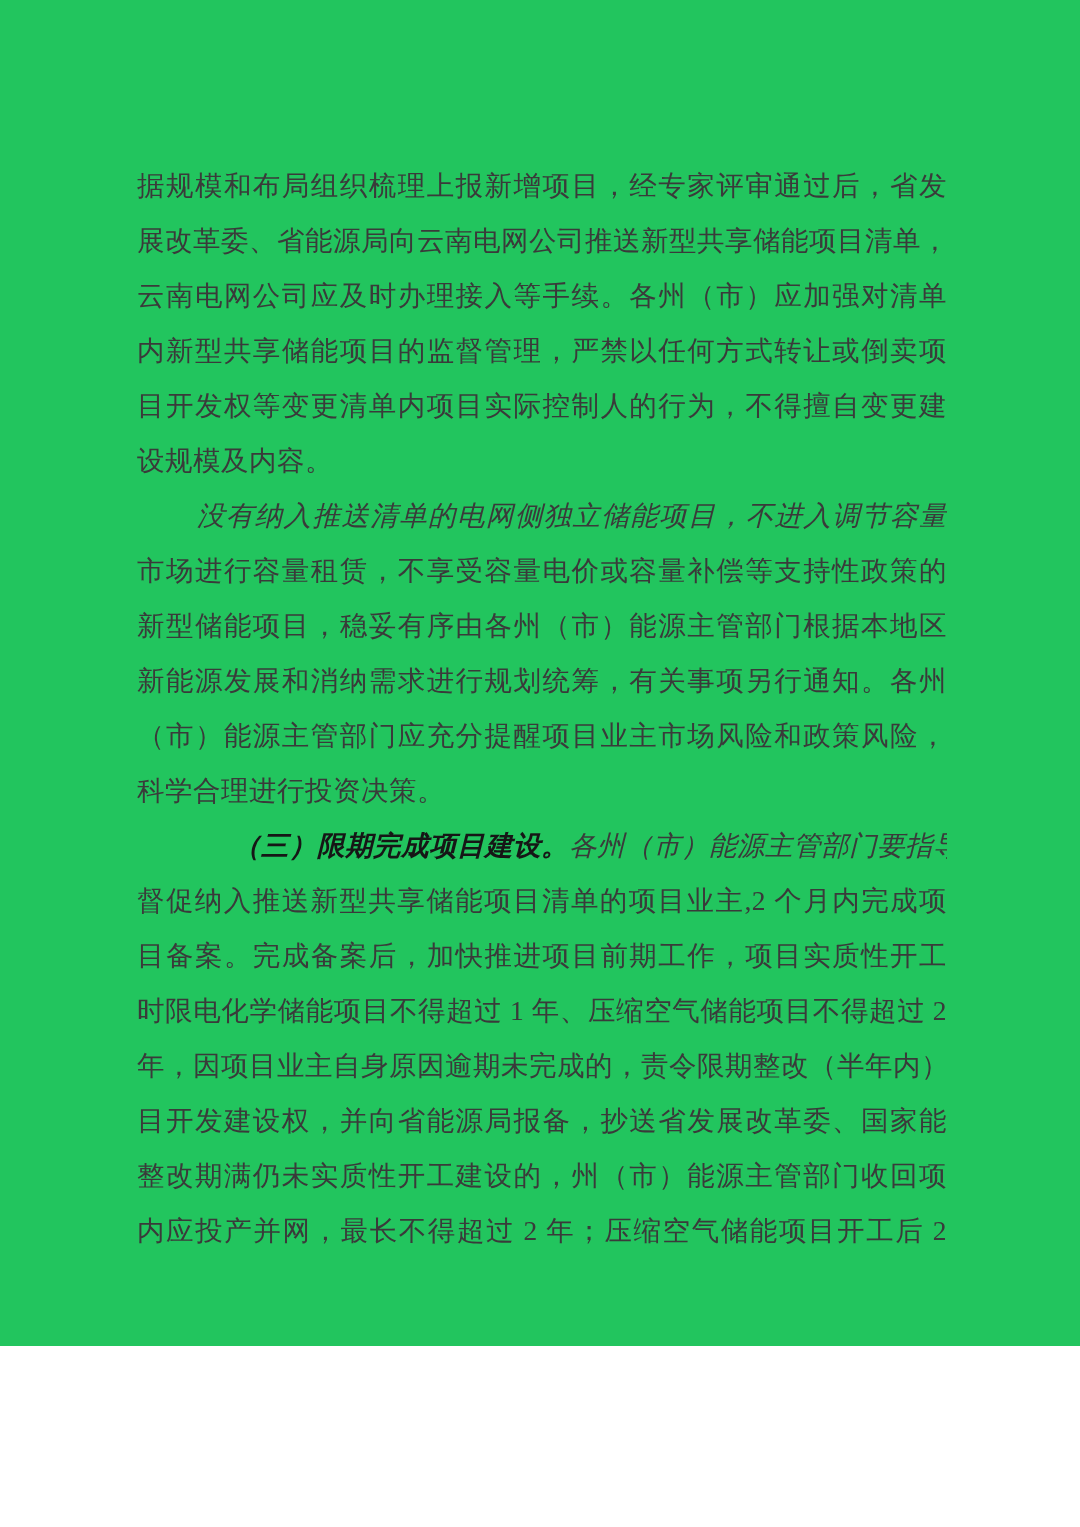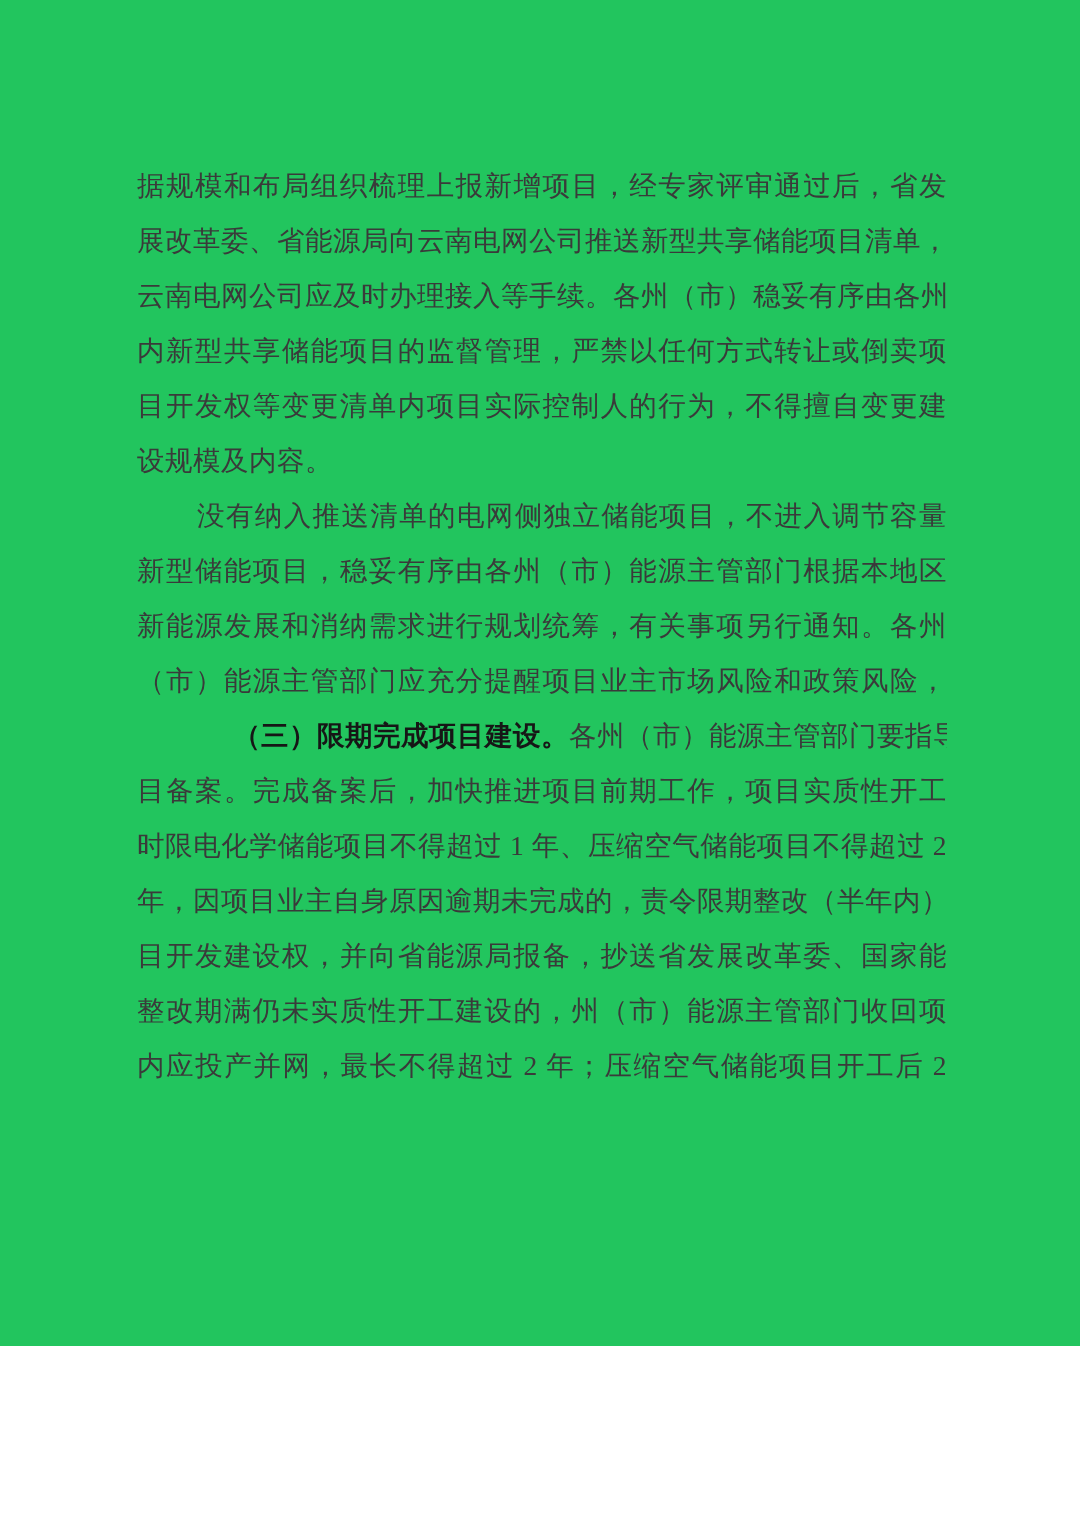--- a/index.html
+++ b/index.html
@@ -30,20 +30,21 @@
     text-align-last: justify;
     letter-spacing: 0.5px;
     overflow: hidden;
     white-space: nowrap;
   }
   .line.para-end {
     text-align-last: left;
   }
   .line.indent {
     text-indent: 60px;
+    font-style: italic;
   }
   .section-heading {
     font-family: "Liberation Sans", "DejaVu Sans", sans-serif;
     font-weight: 700;
     color: #161616;
     margin-left: 36px;
   }
   .page-number {
     position: absolute;
     top: 1402px;
@@ -55,33 +56,36 @@
     font-family: "Liberation Serif", "DejaVu Serif", serif;
   }
 </style>
 </head>
 <body>
 
 <div class="page">
   <div class="text-block">
     <div class="line">据规模和布局组织梳理上报新增项目，经专家评审通过后，省发</div>
     <div class="line">展改革委、省能源局向云南电网公司推送新型共享储能项目清单，</div>
-    <div class="line">云南电网公司应及时办理接入等手续。各州（市）稳妥有序由各州</div>
+    <div class="line">云南电网公司应及时办理接入等手续。各州（市）应加强对清单</div>
     <div class="line">内新型共享储能项目的监督管理，严禁以任何方式转让或倒卖项</div>
     <div class="line">目开发权等变更清单内项目实际控制人的行为，不得擅自变更建</div>
     <div class="line para-end">设规模及内容。</div>
 
     <div class="line indent">没有纳入推送清单的电网侧独立储能项目，不进入调节容量</div>
+    <div class="line">市场进行容量租赁，不享受容量电价或容量补偿等支持性政策的</div>
     <div class="line">新型储能项目，稳妥有序由各州（市）能源主管部门根据本地区</div>
     <div class="line">新能源发展和消纳需求进行规划统筹，有关事项另行通知。各州</div>
     <div class="line">（市）能源主管部门应充分提醒项目业主市场风险和政策风险，</div>
+    <div class="line para-end">科学合理进行投资决策。</div>
 
     <div class="line indent">
       <span class="section-heading">（三）限期完成项目建设。</span><span>各州（市）能源主管部门要指导</span>
     </div>
+    <div class="line">督促纳入推送新型共享储能项目清单的项目业主,2 个月内完成项</div>
     <div class="line">目备案。完成备案后，加快推进项目前期工作，项目实质性开工</div>
     <div class="line">时限电化学储能项目不得超过 1 年、压缩空气储能项目不得超过 2</div>
     <div class="line">年，因项目业主自身原因逾期未完成的，责令限期整改（半年内）。</div>
     <div class="line">目开发建设权，并向省能源局报备，抄送省发展改革委、国家能</div>
     <div class="line">整改期满仍未实质性开工建设的，州（市）能源主管部门收回项</div>
     <div class="line">内应投产并网，最长不得超过 2 年；压缩空气储能项目开工后 2</div>
   </div>
 
   <div class="page-number">4</div>
 </div>

